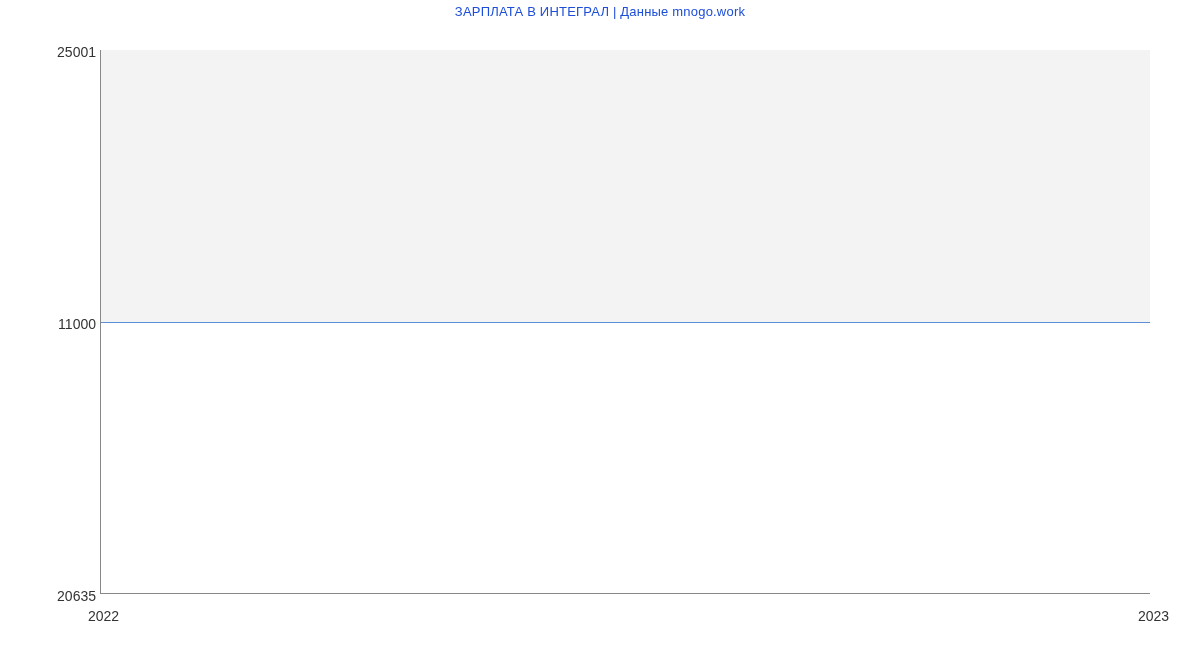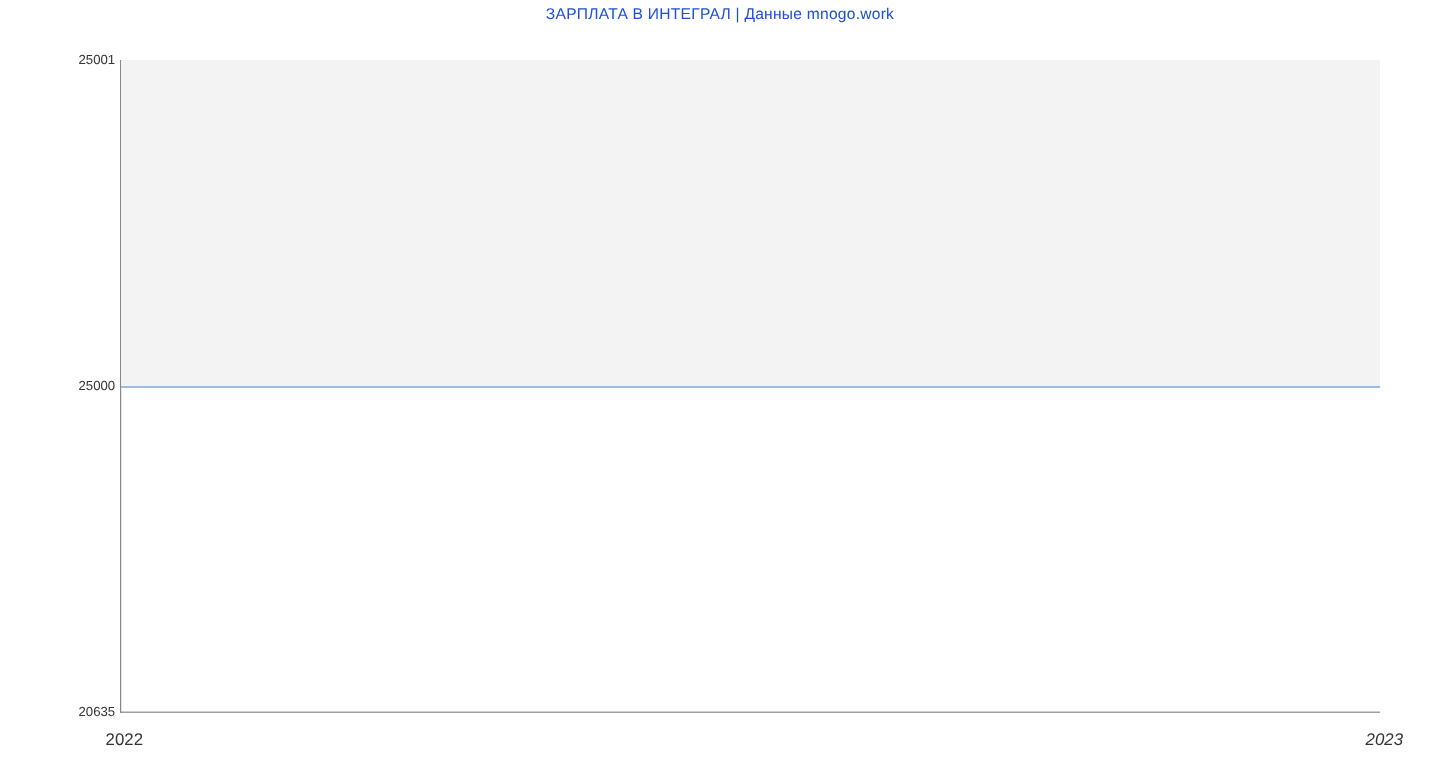--- a/index.html
+++ b/index.html
@@ -52,21 +52,21 @@
       position: absolute;
       top: 272px;
       left: 0;
       width: 100%;
       height: 0;
       border-top: 1.5px solid #5b8fd6;
     }
     .y-tick-label {
       position: absolute;
       right: 1104px;
-      font-size: 11px;
+      font-size: 14px;
       color: #333333;
       text-align: right;
       width: 60px;
     }
     .y-tick-top {
       top: 44px;
     }
     .y-tick-mid {
       top: 316px;
     }
@@ -77,31 +77,30 @@
       position: absolute;
       top: 608px;
       font-size: 14px;
       color: #333333;
     }
     .x-tick-left {
       left: 88px;
     }
     .x-tick-right {
       left: 1138px;
-      font-style: italic;
     }
   </style>
 </head>
 <body>
 
 <div class="chart-container">
   <div class="chart-title">ЗАРПЛАТА В ИНТЕГРАЛ | Данные mnogo.work</div>
 
   <div class="y-tick-label y-tick-top">25001</div>
-  <div class="y-tick-label y-tick-mid">25000</div>
+  <div class="y-tick-label y-tick-mid">11000</div>
   <div class="y-tick-label y-tick-bot">20635</div>
 
   <div class="plot-area">
     <div class="area-fill"></div>
     <div class="data-line"></div>
   </div>
 
   <div class="x-tick-label x-tick-left">2022</div>
   <div class="x-tick-label x-tick-right">2023</div>
 </div>

